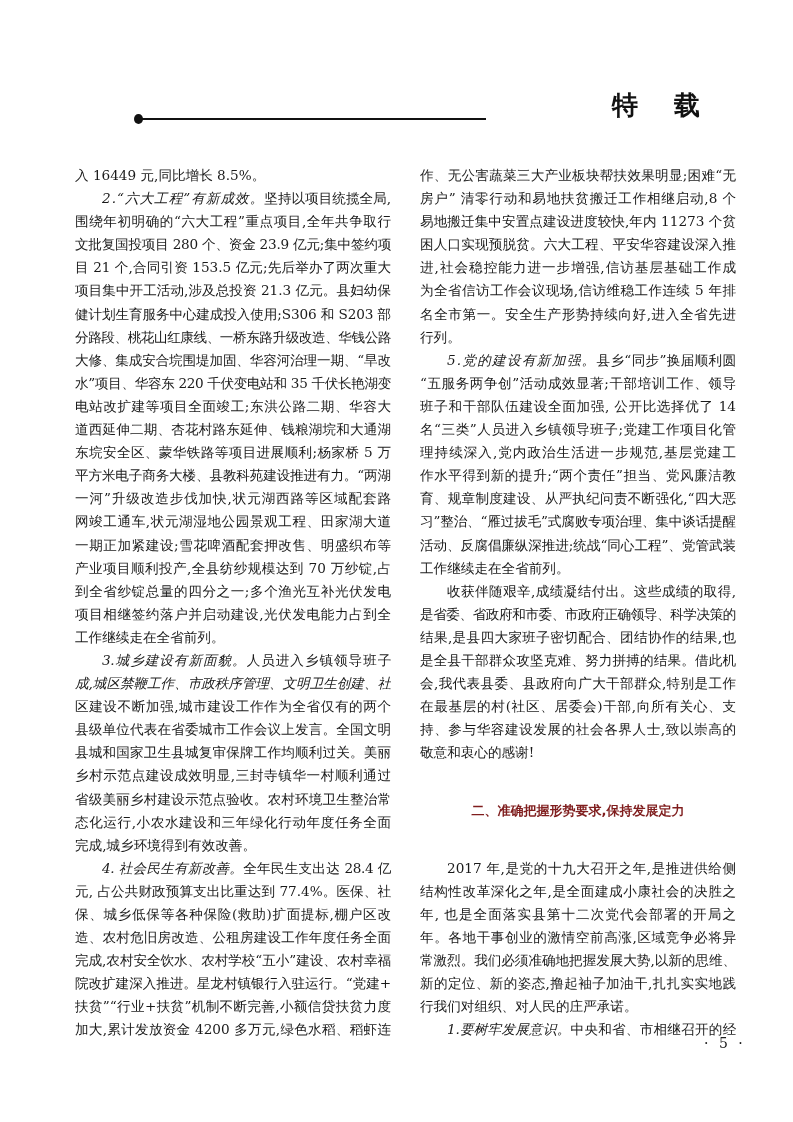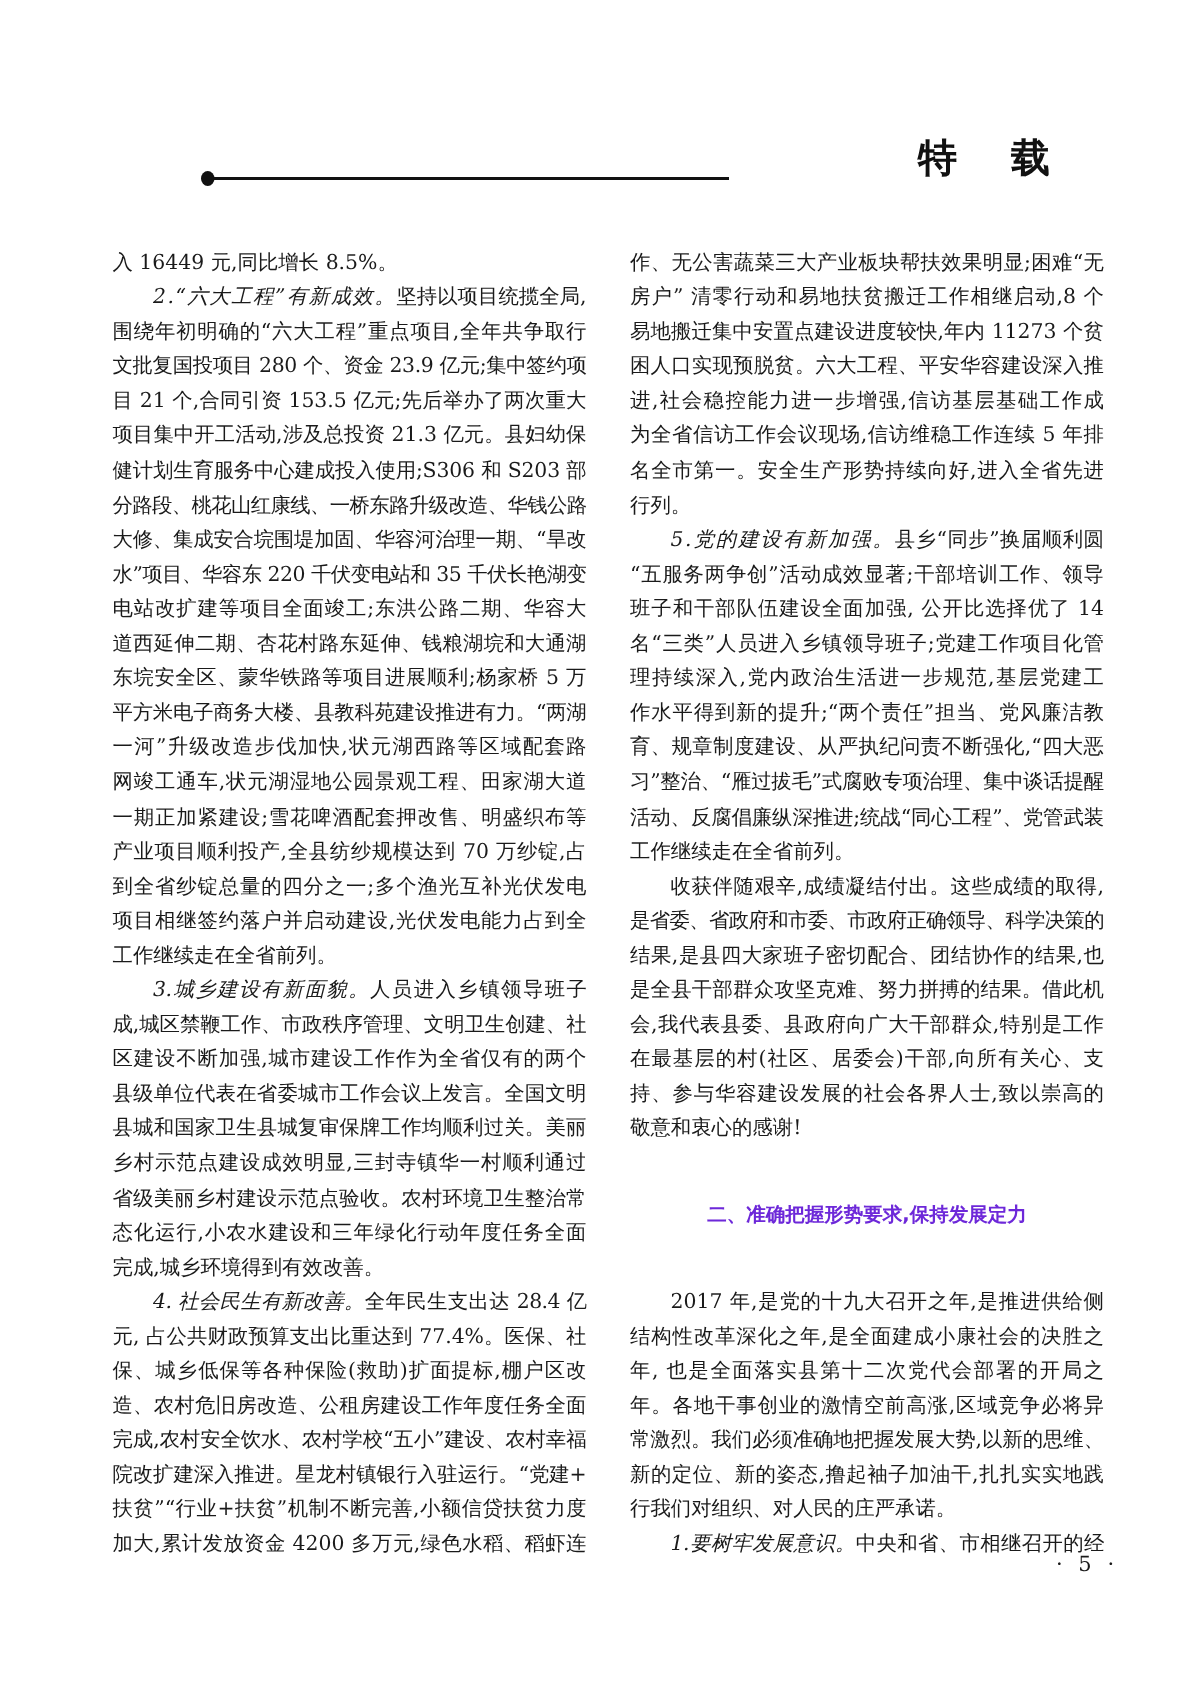--- a/index.html
+++ b/index.html
@@ -11,21 +11,21 @@
   .hdr-dot { position: absolute; top: 114px; left: 134px; width: 9px; height: 10px; border-radius: 50%; background:#111; }
   .column { position: absolute; top: 164px; width: 316px; }
   .col-left { left: 75px; }
   .col-right { left: 420px; }
   .line { height: 23.1px; line-height: 23.1px; font-size: 13.6px; white-space: nowrap;
           text-align: justify; text-align-last: justify; overflow: hidden; }
   .line.last { text-align-last: left; }
   .line.indent { padding-left: 27px; }
   .line.blank { height: 23.1px; }
   .heading { height: 46px; line-height: 46px; text-align: center; font-family: "DejaVu Sans", sans-serif;
-             font-weight: bold; font-size: 13px; color: #6d28d9; }
+             font-weight: bold; font-size: 13px; color: #7f1d1d; }
   .kai { font-style: italic; letter-spacing: 1px; }
   .page-number { position: absolute; top: 1035px; left: 704px; font-size: 14px; letter-spacing: 3px; }
 </style>
 </head>
 <body>
 
 <div>
   <div class="header-title">特载</div>
   <div class="hdr-dot"></div>
   <div class="hdr-line"></div>
@@ -46,21 +46,21 @@
       <div class="line"><span>东垸安全区、蒙华铁路等项目进展顺利;杨家桥 5 万</span></div>
       <div class="line"><span style="letter-spacing: -0.150391px;">平方米电子商务大楼、县教科苑建设推进有力。“两湖</span></div>
       <div class="line"><span>一河”升级改造步伐加快,状元湖西路等区域配套路</span></div>
       <div class="line"><span>网竣工通车,状元湖湿地公园景观工程、田家湖大道</span></div>
       <div class="line"><span>一期正加紧建设;雪花啤酒配套押改售、明盛织布等</span></div>
       <div class="line"><span>产业项目顺利投产,全县纺纱规模达到 70 万纱锭,占</span></div>
       <div class="line"><span>到全省纱锭总量的四分之一;多个渔光互补光伏发电</span></div>
       <div class="line"><span>项目相继签约落户并启动建设,光伏发电能力占到全</span></div>
       <div class="line last"><span>工作继续走在全省前列。</span></div>
       <div class="line indent"><span class="kai" style="letter-spacing: -0.31179px;">3.城乡建设有新面貌。</span><span style="letter-spacing: -0.31179px;">人员进入乡镇领导班子</span></div>
-      <div class="line"><span style="letter-spacing: -0.0410156px;">成,城区禁鞭工作、市政秩序管理、文明卫生创建、社</span></div>
+      <div class="line"><span style="letter-spacing: -0.0410156px; font-style: italic;">成,城区禁鞭工作、市政秩序管理、文明卫生创建、社</span></div>
       <div class="line"><span>区建设不断加强,城市建设工作作为全省仅有的两个</span></div>
       <div class="line"><span>县级单位代表在省委城市工作会议上发言。全国文明</span></div>
       <div class="line"><span>县城和国家卫生县城复审保牌工作均顺利过关。美丽</span></div>
       <div class="line"><span>乡村示范点建设成效明显,三封寺镇华一村顺利通过</span></div>
       <div class="line"><span>省级美丽乡村建设示范点验收。农村环境卫生整治常</span></div>
       <div class="line"><span>态化运行,小农水建设和三年绿化行动年度任务全面</span></div>
       <div class="line last"><span>完成,城乡环境得到有效改善。</span></div>
       <div class="line indent"><span class="kai" style="letter-spacing: -0.396635px;">4. 社会民生有新改善。</span><span style="letter-spacing: -0.396635px;">全年民生支出达 28.4 亿</span></div>
       <div class="line"><span>元, 占公共财政预算支出比重达到 77.4%。医保、社</span></div>
       <div class="line"><span>保、城乡低保等各种保险(救助)扩面提标,棚户区改</span></div>

